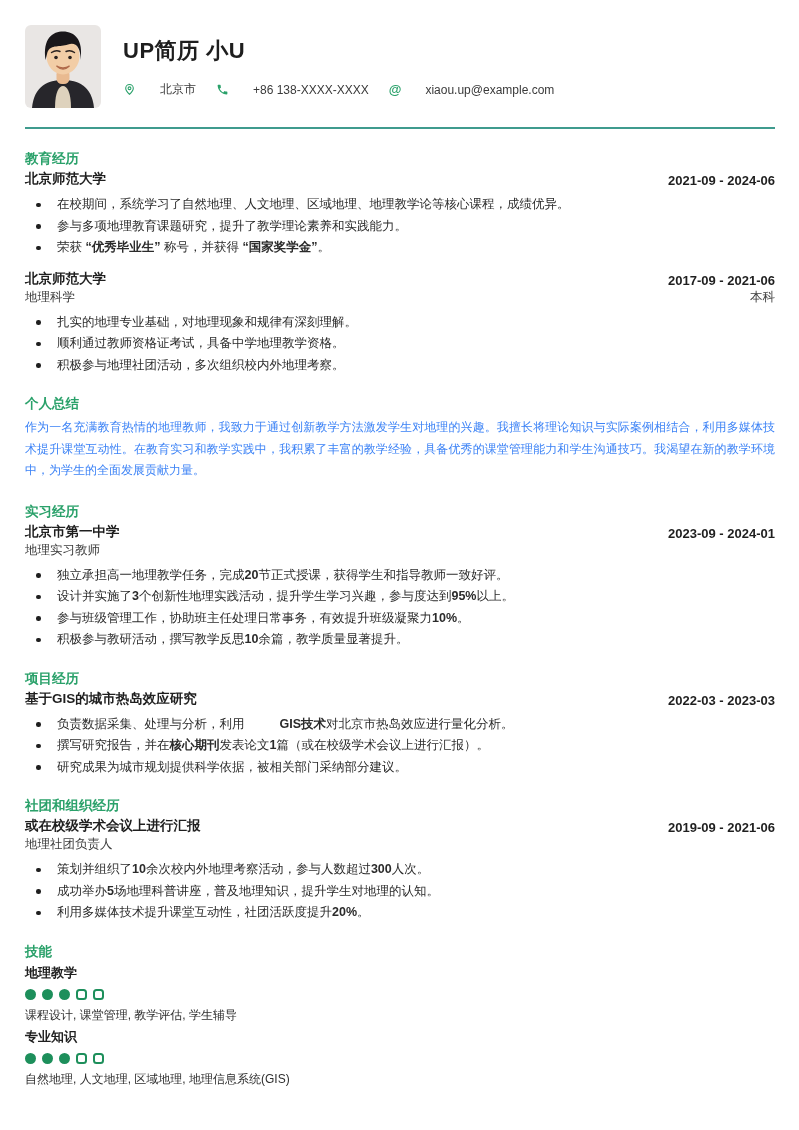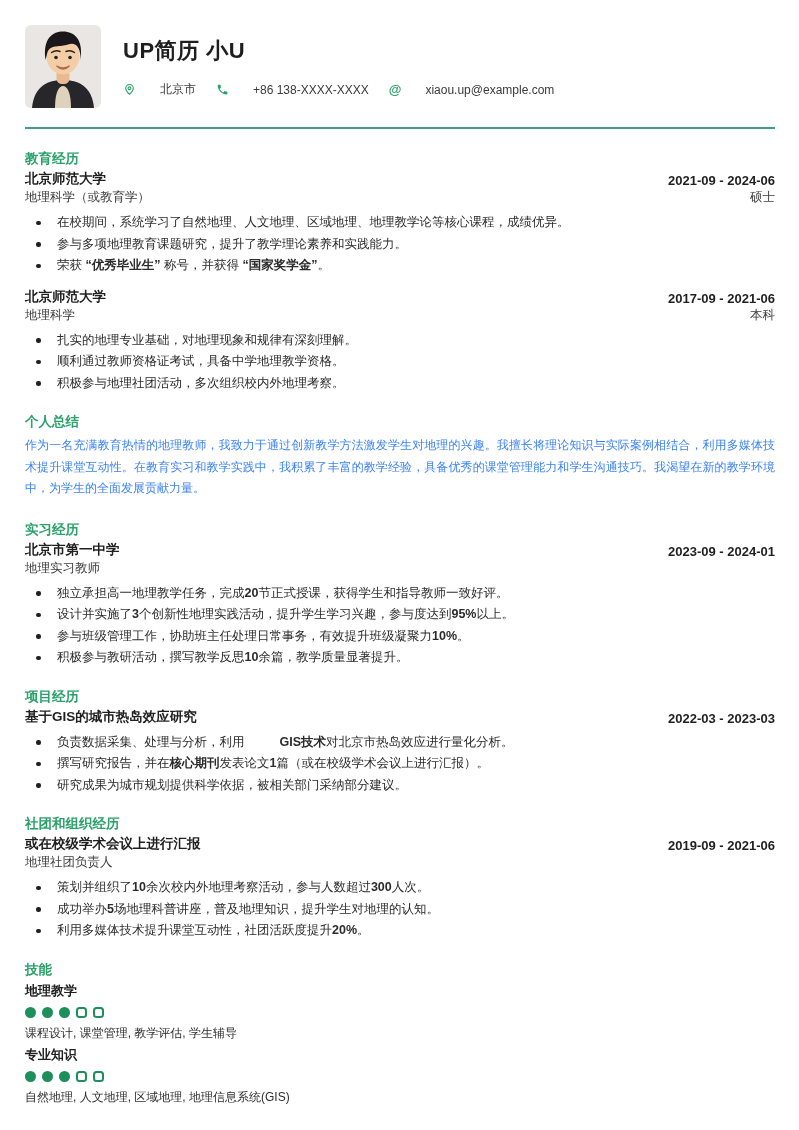--- a/index.html
+++ b/index.html
@@ -112,24 +112,20 @@
   <div class="divider"></div>
 
   <section class="section">
     <div class="section-title">教育经历</div>
 
     <div class="entry">
       <div class="row">
         <div class="org">北京师范大学</div>
         <div class="date">2021-09 - 2024-06</div>
       </div>
-      <div class="row">
-        <div class="sub">地理科学（或教育学）</div>
-        <div class="degree">硕士</div>
-      </div>
       <ul class="bullets">
         <li><span>在校期间，系统学习了自然地理、人文地理、区域地理、地理教学论等核心课程，成绩优异。</span></li>
         <li><span>参与多项地理教育课题研究，提升了教学理论素养和实践能力。</span></li>
         <li><span>荣获 </span><span style="font-weight: 700;">“优秀毕业生”</span><span> 称号，并获得 </span><span style="font-weight: 700;">“国家奖学金”</span><span>。</span></li>
       </ul>
     </div>
 
     <div class="entry">
       <div class="row">
         <div class="org">北京师范大学</div>

